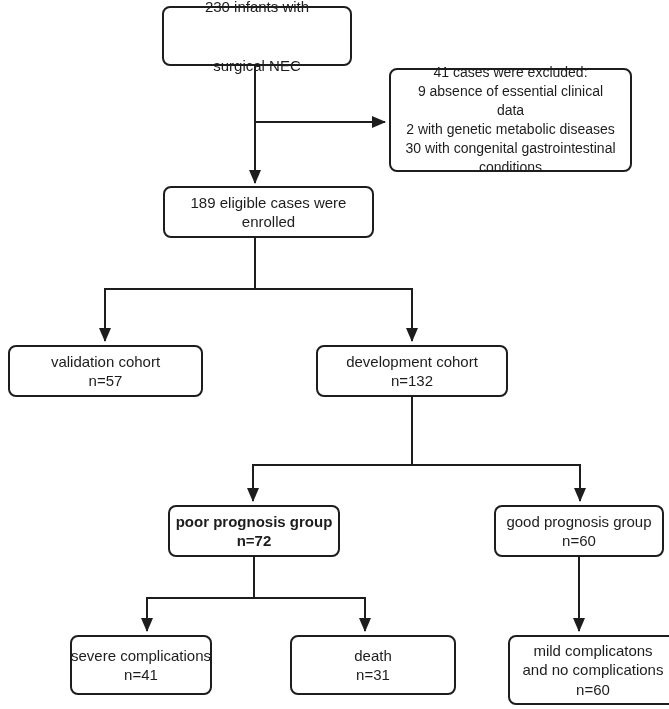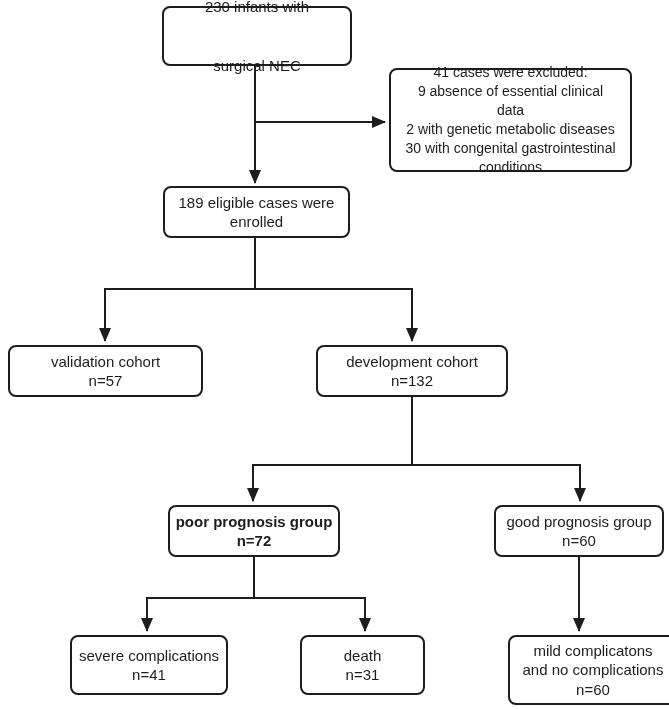--- a/index.html
+++ b/index.html
@@ -35,27 +35,27 @@
     align-items: center;
     text-align: center;
     font-size: 15px;
     line-height: 1.3;
     padding: 2px 4px;
   }
   .node .ln { white-space: nowrap; }
   #n-infants     { left: 162px; top: 6px;   width: 190px; height: 60px; gap: 40px; }
   #n-excluded    { left: 389px; top: 68px;  width: 243px; height: 104px; font-size: 14px; line-height: 1.36; padding: 2px 13px; }
   #n-excluded .ln { white-space: normal; }
-  #n-eligible    { left: 163px; top: 186px; width: 187px; height: 52px; }
+  #n-eligible    { left: 163px; top: 186px; width: 211px; height: 52px; }
   #n-validation  { left: 8px;   top: 345px; width: 195px; height: 52px; }
   #n-development { left: 316px; top: 345px; width: 192px; height: 52px; }
   #n-poor        { left: 168px; top: 505px; width: 172px; height: 52px; font-weight: bold; }
   #n-good        { left: 494px; top: 505px; width: 170px; height: 52px; }
-  #n-severe      { left: 70px;  top: 635px; width: 158px; height: 60px; justify-content: center; }
-  #n-death       { left: 300px; top: 635px; width: 125px; height: 60px; }
+  #n-severe      { left: 70px;  top: 635px; width: 142px; height: 60px; justify-content: center; }
+  #n-death       { left: 290px; top: 635px; width: 166px; height: 60px; }
   #n-mild        { left: 508px; top: 635px; width: 170px; height: 70px; }
 </style>
 </head>
 <body>
 
 <div class="stage">
 
   <svg class="connectors" viewBox="0 0 669 709" xmlns="http://www.w3.org/2000/svg" aria-hidden="true">
     <defs>
       <marker id="arrow" markerUnits="userSpaceOnUse" markerWidth="14" markerHeight="12" refX="13" refY="6" orient="auto">

